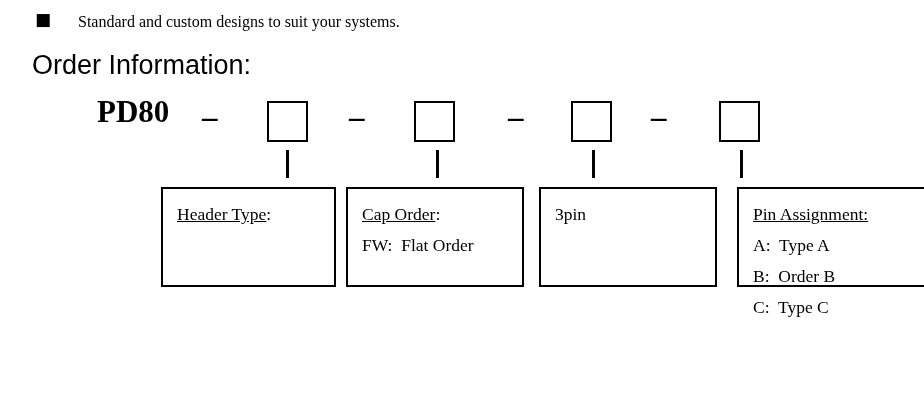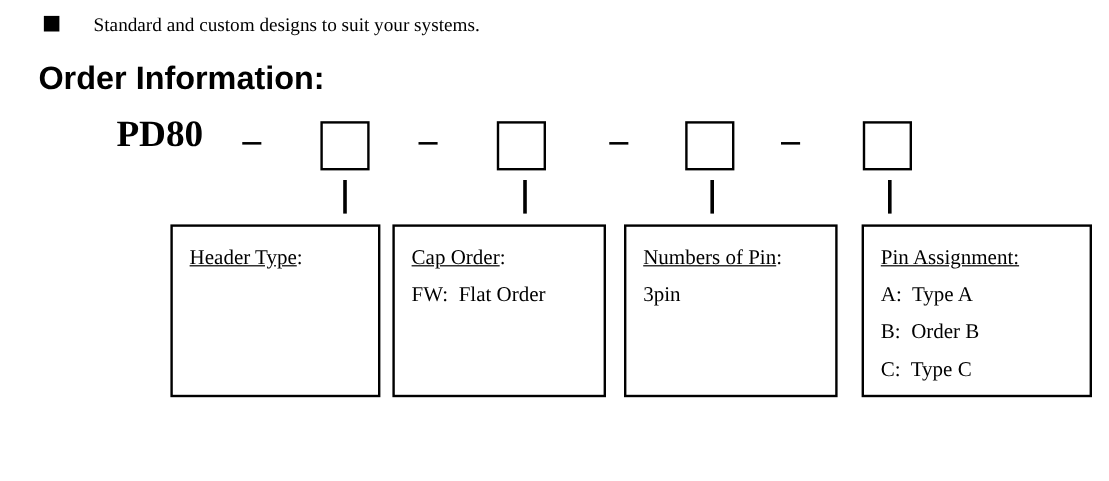--- a/index.html
+++ b/index.html
@@ -23,21 +23,21 @@
     position: absolute;
     left: 78px; top: 10px;
     font-size: 16px;
     line-height: 24px;
   }
   .page-title {
     position: absolute;
     left: 32px; top: 49px;
     margin: 0;
     font-family: "Liberation Sans", sans-serif;
-    font-weight: bold;
+    font-weight: normal;
     font-size: 27px;
     line-height: 32px;
   }
   .code-prefix {
     position: absolute;
     left: 97px; top: 94px;
     font-size: 31px;
     font-weight: bold;
     line-height: 36px;
   }
@@ -61,25 +61,26 @@
   .connector {
     position: absolute;
     top: 150px;
     width: 3px; height: 28px;
     background: #000;
   }
   .cn1 { left: 286px; } .cn2 { left: 436px; } .cn3 { left: 592px; } .cn4 { left: 740px; }
   .field-box {
     position: absolute;
     top: 187px;
-    height: 144px;
+    height: 100px;
     box-sizing: border-box;
     border: 2px solid #000;
     background: #fff;
     padding: 10px 2px 0 14px;
+    margin-left: 19px;
   }
   .fb1 { left: 142px; width: 175px; }
   .fb2 { left: 327px; width: 178px; }
   .fb3 { left: 520px; width: 178px; }
   .fb4 { left: 718px; width: 192px; }
   .field-title, .field-option {
     font-size: 17.5px;
     line-height: 31px;
     white-space: pre;
   }
@@ -115,21 +116,20 @@
   <div class="field-box fb1">
     <div class="field-title"><span class="u">Header Type</span><span>:</span></div>
   </div>
 
   <div class="field-box fb2">
     <div class="field-title"><span class="u">Cap Order</span><span>:</span></div>
     <div class="field-option">FW:  Flat Order</div>
   </div>
 
   <div class="field-box fb3">
-    <div class="field-title"><span class="u">Numbers of Pin</span><span>:</span></div>
     <div class="field-option">3pin</div>
   </div>
 
   <div class="field-box fb4">
     <div class="field-title"><span class="u">Pin Assignment:</span><span></span></div>
     <div class="field-option">A:  Type A</div>
     <div class="field-option">B:  Order B</div>
     <div class="field-option">C:  Type C</div>
   </div>
 

